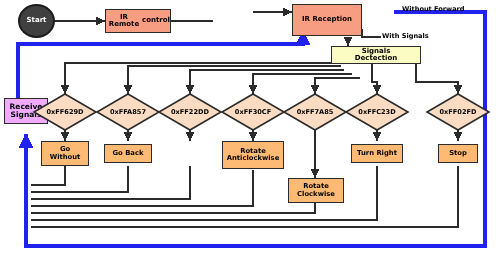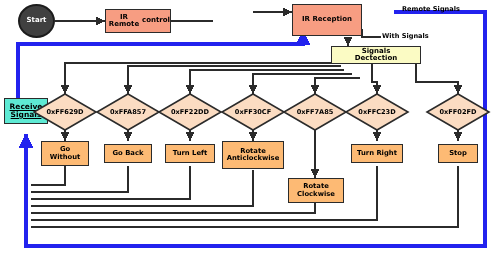--- a/index.html
+++ b/index.html
@@ -7,21 +7,21 @@
        font-family:"DejaVu Sans", sans-serif;}
   #stage{position:relative;width:500px;height:259px;}
   svg#wires{position:absolute;left:0;top:0;width:500px;height:259px;}
 
   .node{position:absolute;box-sizing:border-box;display:flex;
         align-items:center;justify-content:center;text-align:center;
         border:1.6px solid #2b2b2b;color:#000;line-height:1.05;}
   .start{border-radius:50%;background:#404040;border:2px solid #1c1c1c;
          color:#ffffff;font-weight:bold;font-size:7px;}
   .proc{background:#f79d82;font-weight:bold;font-size:7px;}
-  .recv{background:#5eead4;font-weight:bold;font-size:7.5px;text-decoration:underline;}
+  .recv{background:#f0abfc;font-weight:bold;font-size:7.5px;}
   .detect{background:#fbfbc4;font-weight:bold;font-size:7px;}
   .act{background:#fdba74;font-weight:bold;font-size:6.8px;}
   .dlabel{position:absolute;font-size:6.6px;font-weight:bold;color:#000;
           text-align:center;line-height:1.05;white-space:nowrap;
           transform:translate(-50%,-50%);pointer-events:none;}
   .edgelbl{position:absolute;font-size:6.6px;font-weight:bold;color:#000;
            line-height:1.05;text-align:center;white-space:nowrap;}
 </style>
 </head>
 <body>
@@ -98,21 +98,21 @@
   </div>
 
   <div class="node recv" style="left:4px;top:98px;width:44px;height:26px;flex-direction:column;">
     <span>Receive</span>
     <span>Signals</span>
   </div>
 
 
   <div class="edgelbl" style="left:382px;top:33px;">With Signals</div>
 
-  <div class="edgelbl" style="left:402px;top:6px;">Remote Signals</div>
+  <div class="edgelbl" style="left:402px;top:6px;">Without Forward</div>
 
   <svg style="position:absolute;left:0;top:0;width:500px;height:259px;pointer-events:none;" viewBox="0 0 500 259">
     <g fill="#fbdcc2" stroke="#2b2b2b" stroke-width="1.6">
       <polygon points="65,94 96,112 65,130 34,112"></polygon>
       <polygon points="128,94 159,112 128,130 97,112"></polygon>
       <polygon points="190,94 221,112 190,130 159,112"></polygon>
       <polygon points="253,94 284,112 253,130 222,112"></polygon>
       <polygon points="315,94 346,112 315,130 284,112"></polygon>
       <polygon points="377,94 408,112 377,130 346,112"></polygon>
       <polygon points="458,94 489,112 458,130 427,112"></polygon>
@@ -129,23 +129,20 @@
 
   <div class="node act" style="left:41px;top:141px;width:48px;height:25px;flex-direction:column;">
     <span>Go</span>
     <span>Without</span>
   </div>
 
   <div class="node act" style="left:104px;top:144px;width:48px;height:19px;">
     <span>Go Back</span>
   </div>
 
-  <div class="node act" style="left:165px;top:144px;width:50px;height:19px;">
-    <span>Turn Left</span>
-  </div>
 
   <div class="node act" style="left:222px;top:141px;width:62px;height:28px;flex-direction:column;">
     <span>Rotate</span>
     <span>Anticlockwise</span>
   </div>
 
   <div class="node act" style="left:288px;top:178px;width:56px;height:25px;flex-direction:column;">
     <span>Rotate</span>
     <span>Clockwise</span>
   </div>

